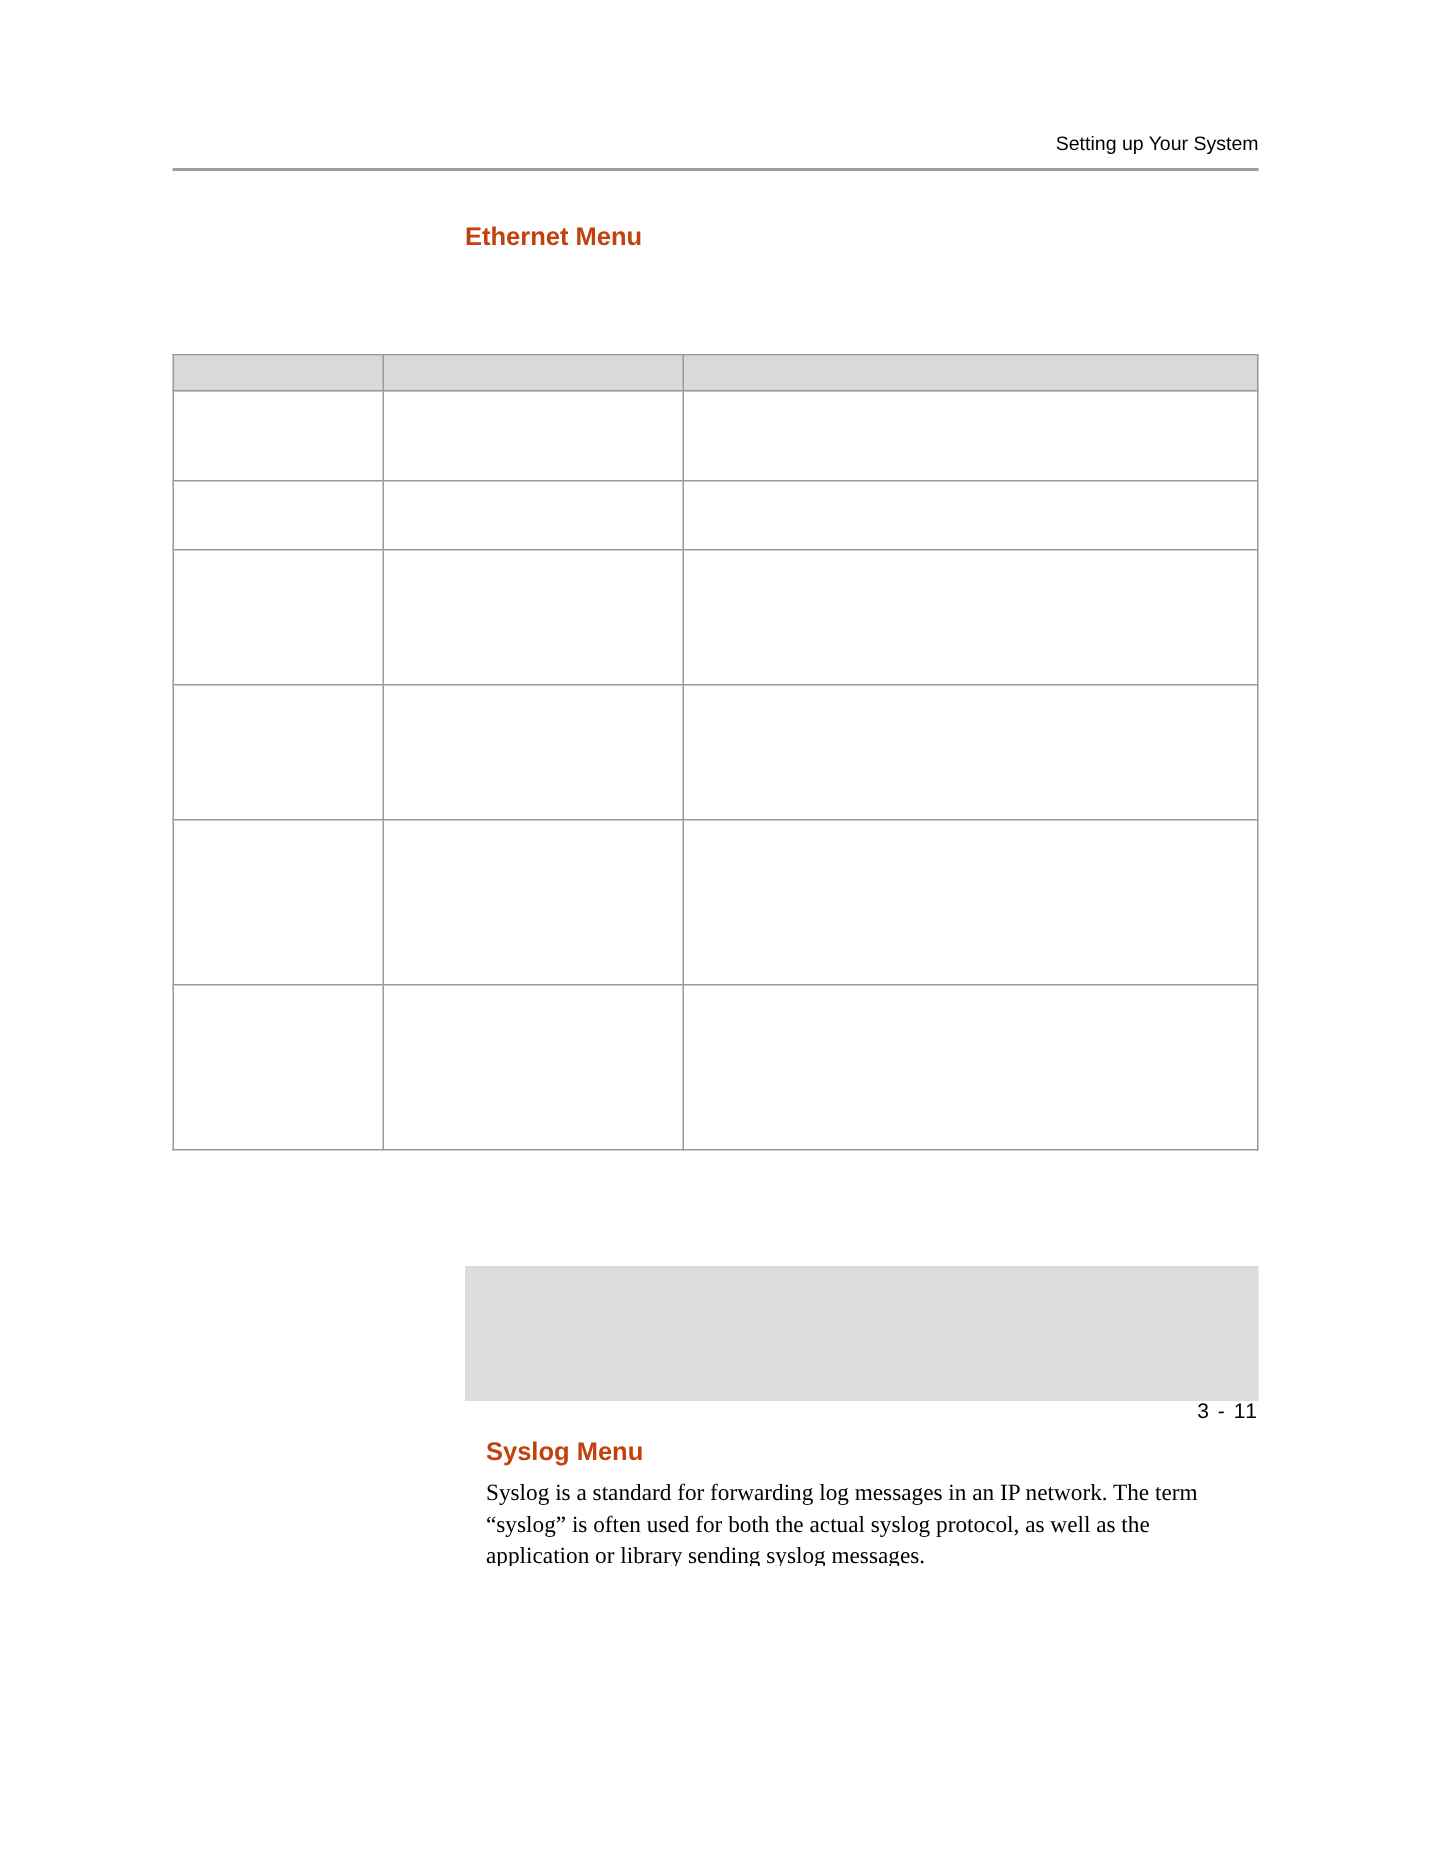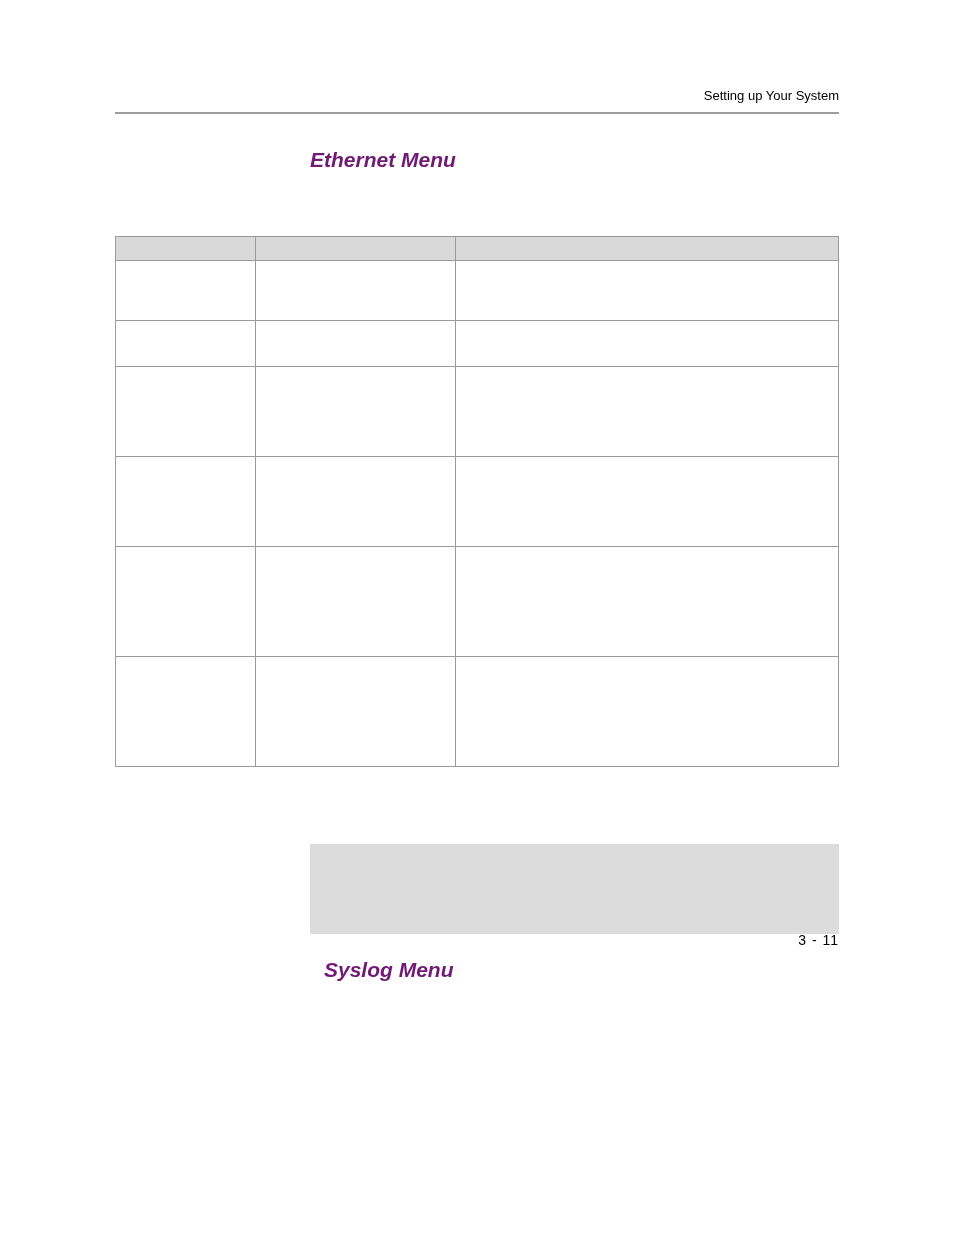--- a/index.html
+++ b/index.html
@@ -33,24 +33,23 @@
   }
   .content {
     position: absolute;
     left: 310px;
     right: 115px;
     top: 148px;
   }
   .heading {
     font-family: Arial, Helvetica, sans-serif;
     font-weight: bold;
-    font-size: 21px;
-    color: #701a75;
+    font-size: 17px;
+    color: #c2410c;
     margin: 0 0 8px 0;
-    font-style: italic;
   }
   .body-text {
     font-size: 15.5px;
     line-height: 1.35;
     margin: 0 0 10px 0;
   }
   .table-wrap {
     position: absolute;
     left: 115px;
     right: 115px;
@@ -174,17 +173,18 @@
   </div>
 
   <div class="below-table">
     <div class="note-box">
       <span></span>
     </div>
   </div>
 
   <div class="below-table2">
     <p class="heading">Syslog Menu</p>
+    <p class="body-text">Syslog is a standard for forwarding log messages in an IP network. The term “syslog” is often used for both the actual syslog protocol, as well as the application or library sending syslog messages.</p>
   </div>
 
   <div class="page-number">3 - 11</div>
 
 </div>
 
 </body></html>

